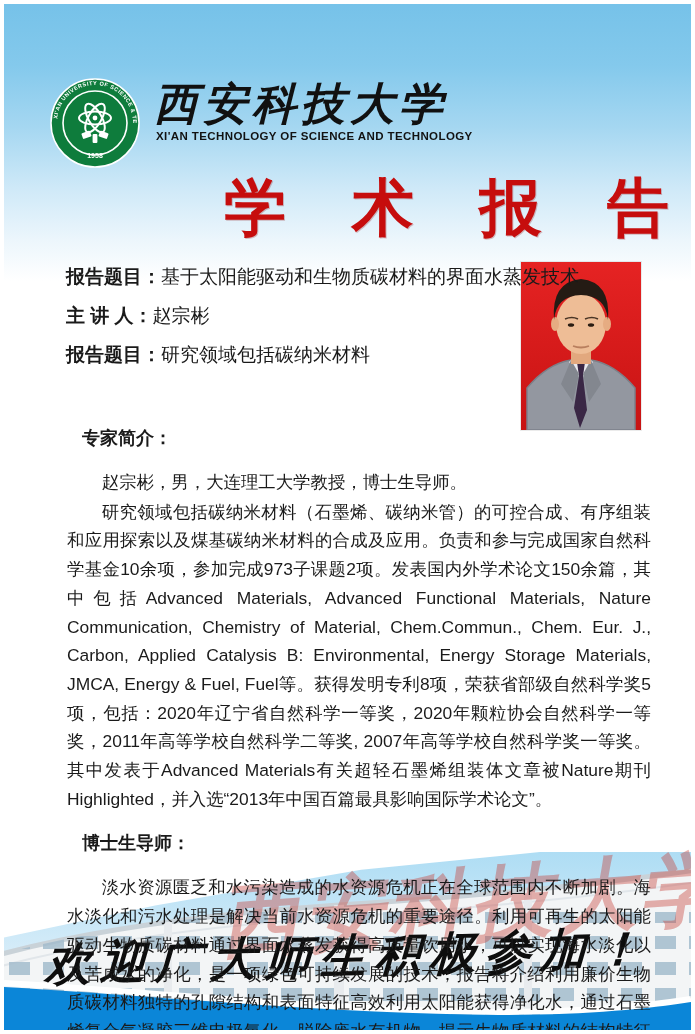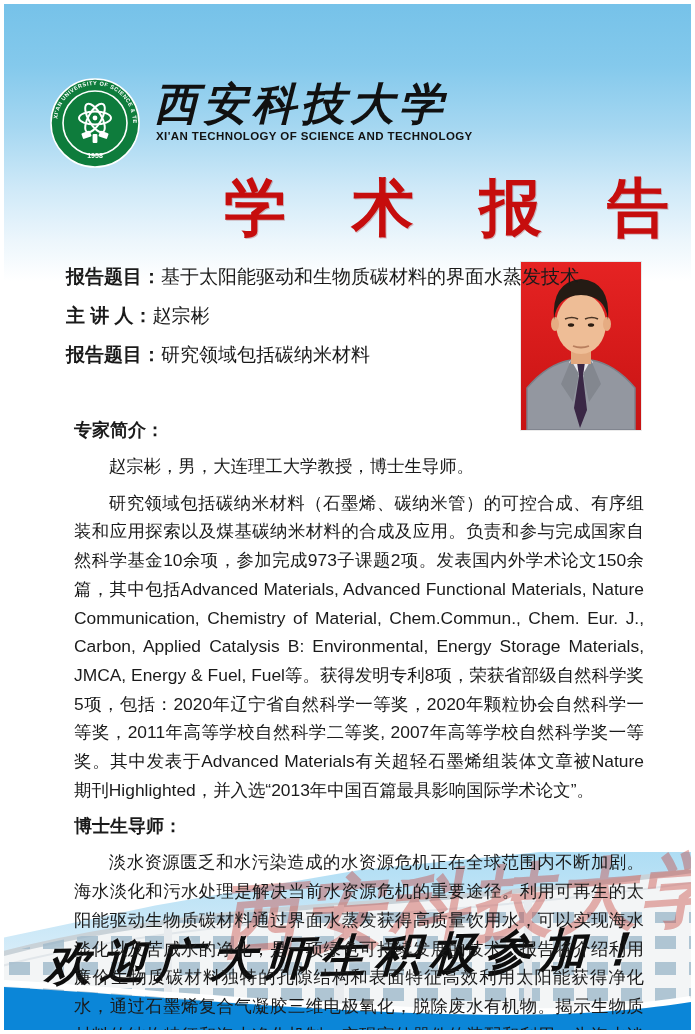--- a/index.html
+++ b/index.html
@@ -17,22 +17,22 @@
                 text-shadow:1px 1px 0 rgba(140,0,0,0.25);white-space:nowrap;}
   
   .info-block{position:absolute;left:62px;top:262px;width:450px;z-index:5;}
   .info-row{display:flex;margin-bottom:17px;font-size:19px;line-height:22px;}
   .info-row .lbl{font-weight:bold;white-space:pre;flex:0 0 auto;}
   .info-row .val{white-space:pre;}
   
   .photo{position:absolute;left:517px;top:258px;width:120px;height:168px;z-index:4;box-shadow:0 0 0 1px rgba(0,0,0,0.08);}
   
   .main-text{position:absolute;left:62px;top:404px;width:586px;z-index:6;}
-  .sec-heading{font-size:18px;font-weight:bold;line-height:28px;margin:8px;}
-  .para{font-size:17.4px;line-height:28.7px;margin:8px;text-align:justify;text-indent:2em;}
+  .sec-heading{font-size:18px;font-weight:bold;line-height:28px;margin:16px;}
+  .para{font-size:17.4px;line-height:28.7px;margin:1px;text-align:justify;text-indent:2em;}
   
   .bottom-section{position:absolute;left:0;right:0;bottom:0;height:178px;z-index:1;}
   .campus-photo{position:absolute;inset:0;clip-path:polygon(0 48%,22% 30%,52% 10%,78% 0,100% 0,100% 100%,0 100%);}
   .watermark{position:absolute;left:215px;top:0px;font-size:80px;font-weight:900;font-style:italic;
              color:rgba(198,62,55,0.40);letter-spacing:4px;white-space:nowrap;transform:rotate(-4deg);z-index:2;
              font-family:"DejaVu Serif","Liberation Serif",serif;}
   .welcome{position:absolute;left:0;right:0;top:74px;text-align:center;font-size:46px;font-weight:900;
            color:#0d0d0d;letter-spacing:9px;white-space:nowrap;z-index:4;
            font-family:"DejaVu Serif","Liberation Serif",serif;font-style:italic;
            transform:rotate(-1.5deg) skewX(-4deg);text-shadow:0 0 3px rgba(255,255,255,0.7);}

